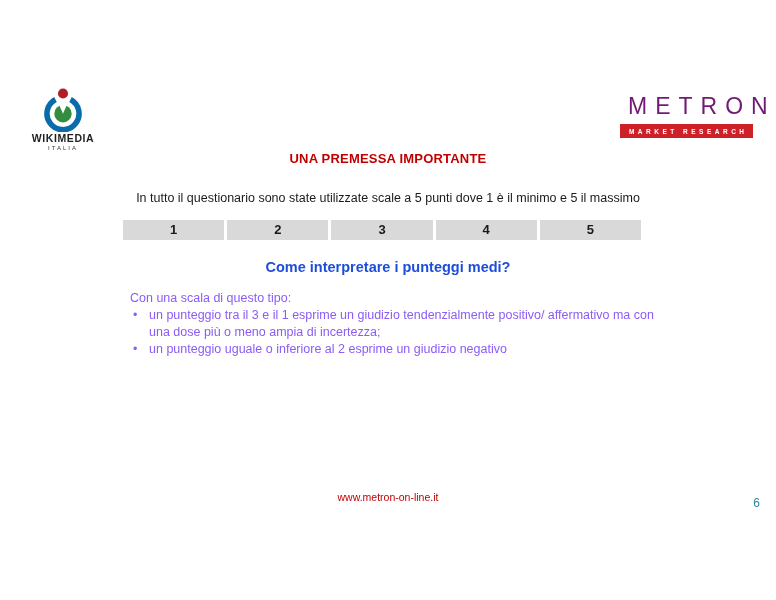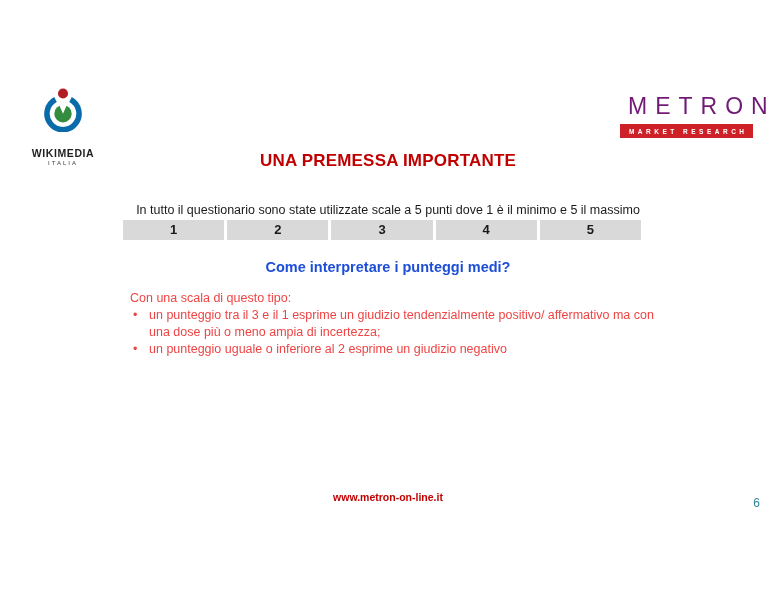--- a/index.html
+++ b/index.html
@@ -20,21 +20,21 @@
   
   .wm-logo {
     position: absolute;
     left: 29px;
     top: 88px;
     width: 68px;
     text-align: center;
   }
   .wm-logo svg { display: block; margin: 0 auto; }
   .wm-name {
-    margin-top: 15px;
+    margin-top: 0;
     font-size: 10.5px;
     font-weight: bold;
     letter-spacing: 0.6px;
     color: #1f1f1f;
     white-space: nowrap;
   }
   .wm-sub {
     font-size: 6px;
     letter-spacing: 2px;
     color: #3a3a3a;
@@ -71,27 +71,27 @@
   }
 
   
   .title {
     position: absolute;
     top: 151px;
     left: 0;
     width: 776px;
     text-align: center;
     color: #C00000;
-    font-size: 17px;
+    font-size: 13px;
     font-weight: bold;
     letter-spacing: 0.2px;
   }
   .intro {
     position: absolute;
-    top: 203px;
+    top: 191px;
     left: 0;
     width: 776px;
     text-align: center;
     font-size: 12.5px;
     color: #1a1a1a;
   }
 
   
   .scale {
     position: absolute;
@@ -125,21 +125,21 @@
   }
 
   
   .body-block {
     position: absolute;
     top: 290px;
     left: 130px;
     width: 543px;
     font-size: 12.5px;
     line-height: 17px;
-    color: #ef4444;
+    color: #8b5cf6;
   }
   .bullets { list-style: none; margin: 0; padding: 0; }
   .bullets li {
     position: relative;
     padding-left: 19px;
   }
   .bullets li::before {
     content: "\2022";
     position: absolute;
     left: 3px;
@@ -148,21 +148,21 @@
 
   
   .footer-link {
     position: absolute;
     top: 491px;
     left: 0;
     width: 776px;
     text-align: center;
     color: #C00000;
     font-size: 10.5px;
-    font-weight: bold;
+    font-weight: normal;
     text-decoration: none;
   }
   .page-number {
     position: absolute;
     top: 496px;
     right: 16px;
     color: #31849B;
     font-size: 12px;
   }
 </style>

